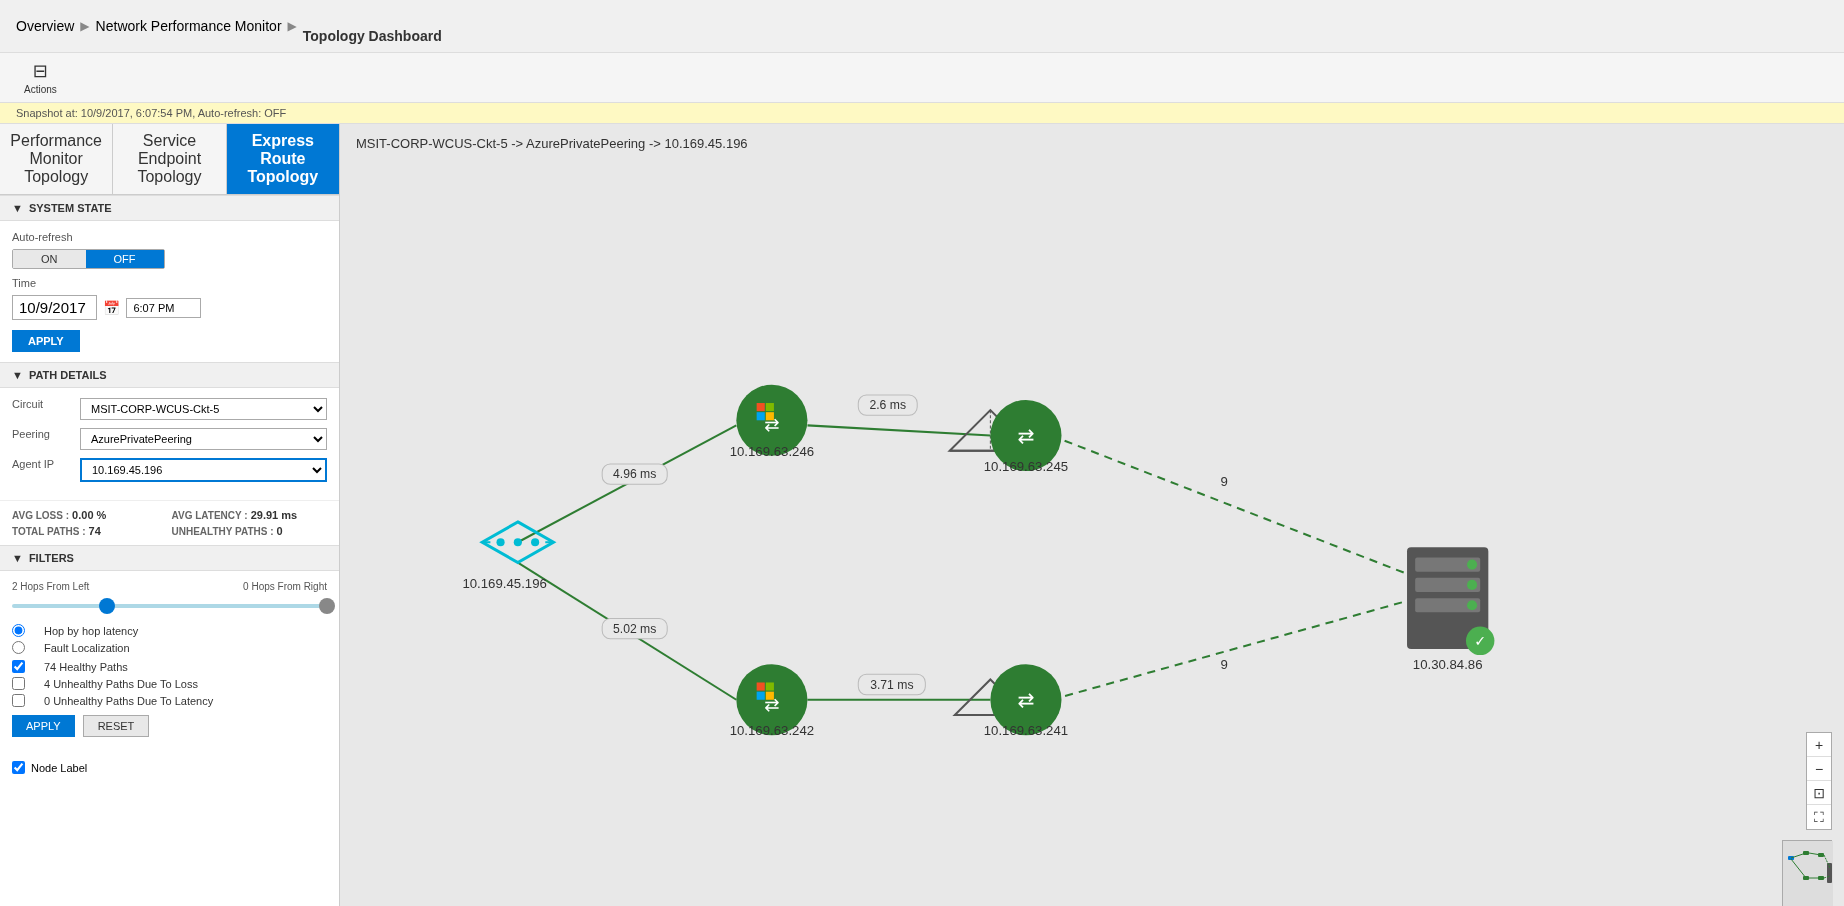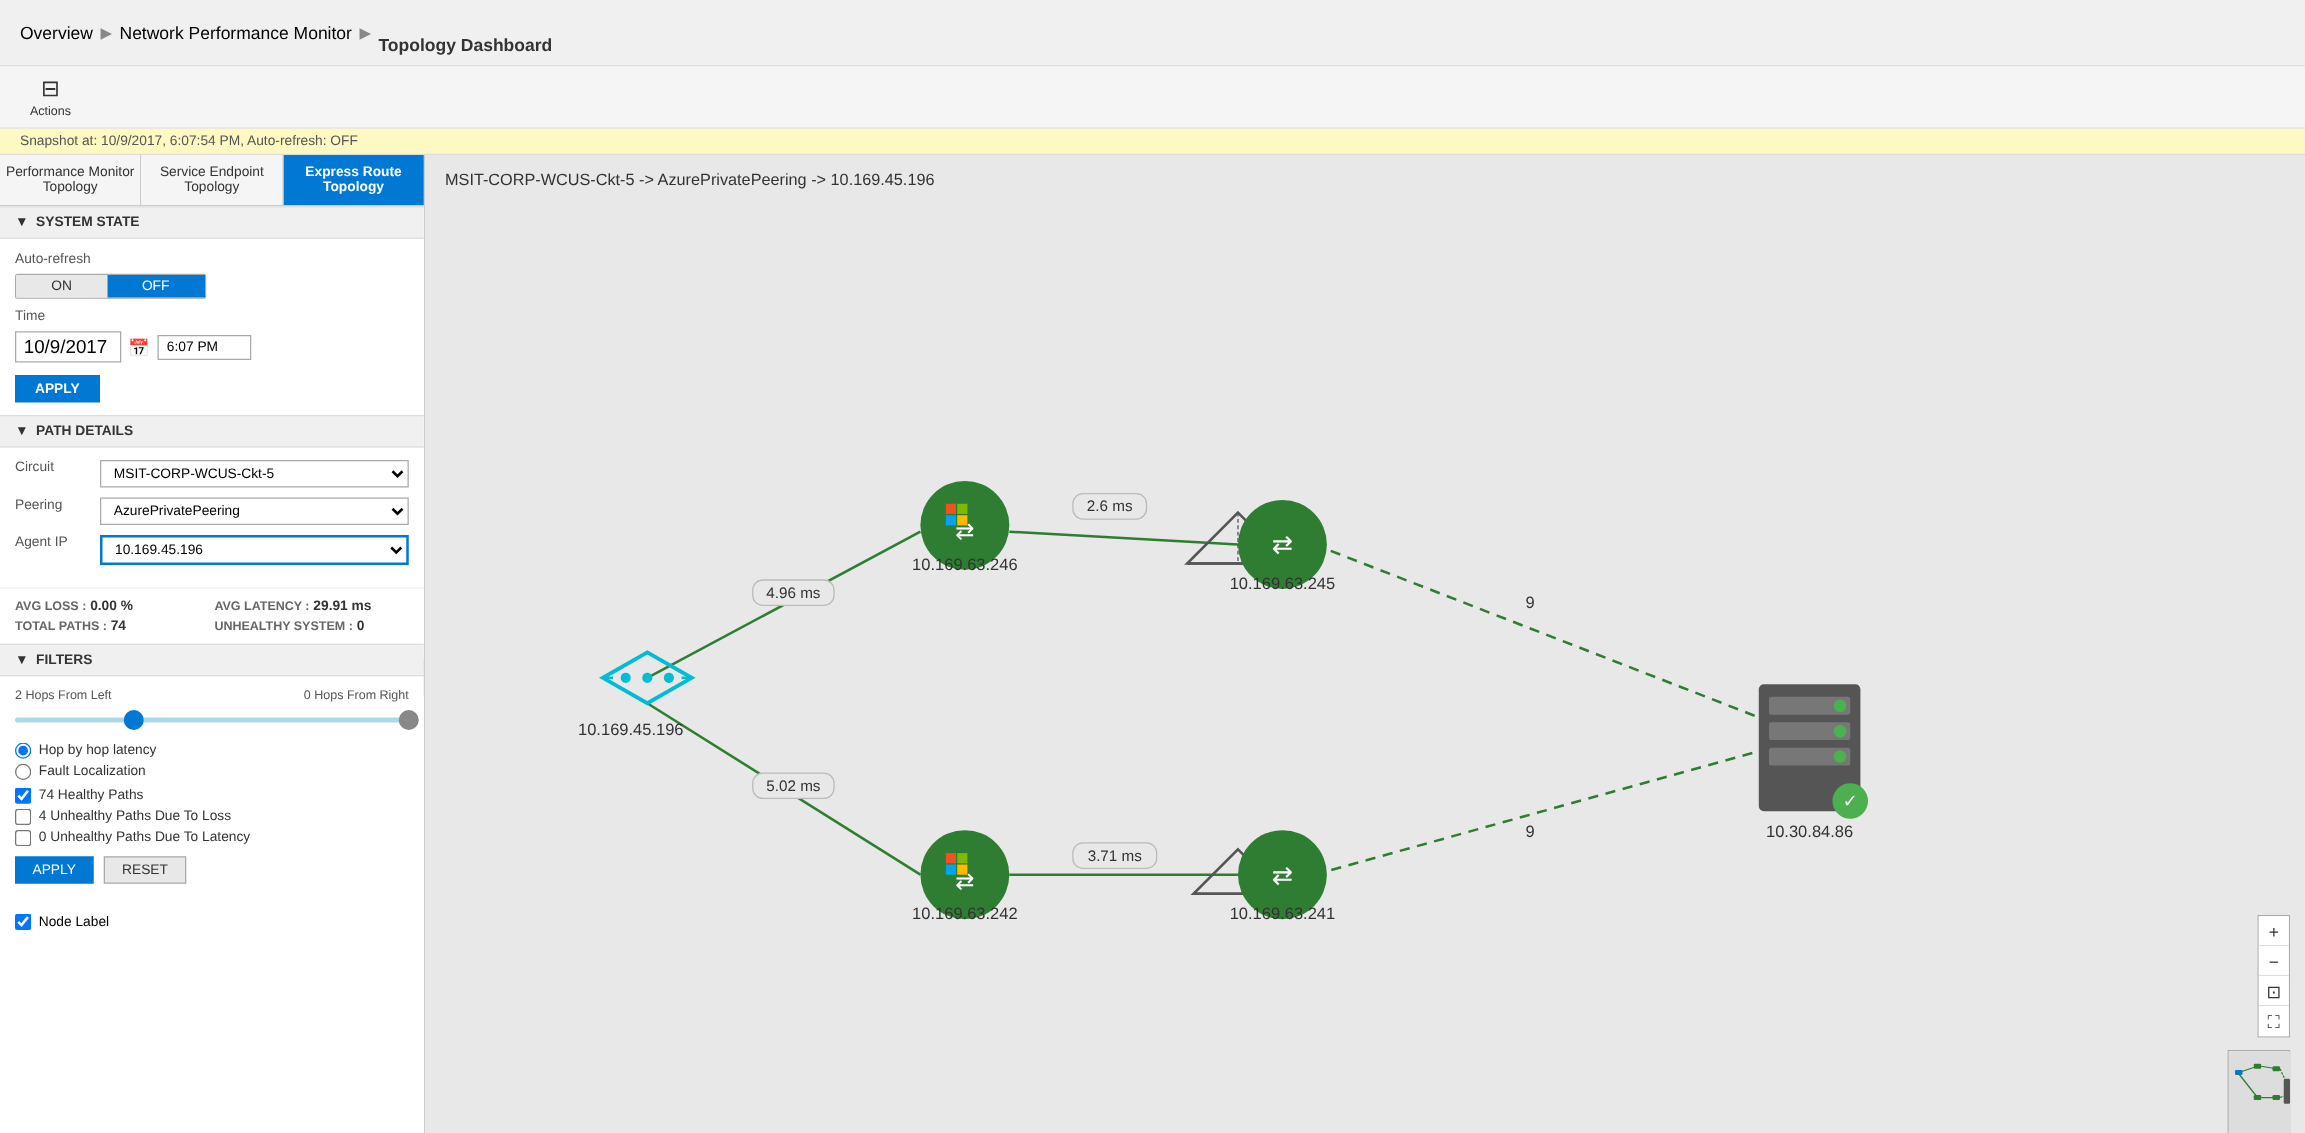--- a/index.html
+++ b/index.html
@@ -68,21 +68,21 @@
 
     
     .tabs {
       display: flex;
       border-bottom: 1px solid #ccc;
     }
     .tab {
       flex: 1;
       padding: 8px 4px;
       text-align: center;
-      font-size: 11px;
+      font-size: 16px;
       cursor: pointer;
       border: none;
       background: #f5f5f5;
       color: #333;
       border-right: 1px solid #ccc;
     }
     .tab:last-child { border-right: none; }
     .tab.active {
       background: #0078d4;
       color: #fff;
@@ -252,22 +252,22 @@
       background: #0078d4;
       border-radius: 50%;
       cursor: pointer;
     }
     .slider-thumb.left { left: 30%; transform: translateX(-50%); }
     .slider-thumb.right { left: 100%; transform: translateX(-50%); }
 
     .radio-group { margin-bottom: 6px; }
     .radio-item, .check-item {
       display: flex;
-      align-items: flex-start;
-      gap: 6px;
+      align-items: center;
+      gap: 19px;
       font-size: 11px;
       color: #333;
       margin-bottom: 4px;
       cursor: pointer;
     }
 
     .filter-btns {
       display: flex;
       gap: 8px;
       margin: 8px 0;
@@ -443,21 +443,21 @@
       </div>
       <div class="stat-item">
         <span class="stat-label">AVG LATENCY :</span>
         <span class="stat-value">29.91 ms</span>
       </div>
       <div class="stat-item">
         <span class="stat-label">TOTAL PATHS :</span>
         <span class="stat-value">74</span>
       </div>
       <div class="stat-item">
-        <span class="stat-label">UNHEALTHY SYSTEM :</span>
+        <span class="stat-label">UNHEALTHY PATHS :</span>
         <span class="stat-value">0</span>
       </div>
     </div>
 
     <div class="section-header">
       <span>▼</span>
       <span>FILTERS</span>
     </div>
     <div class="section-content">
       <div class="hops-row">

